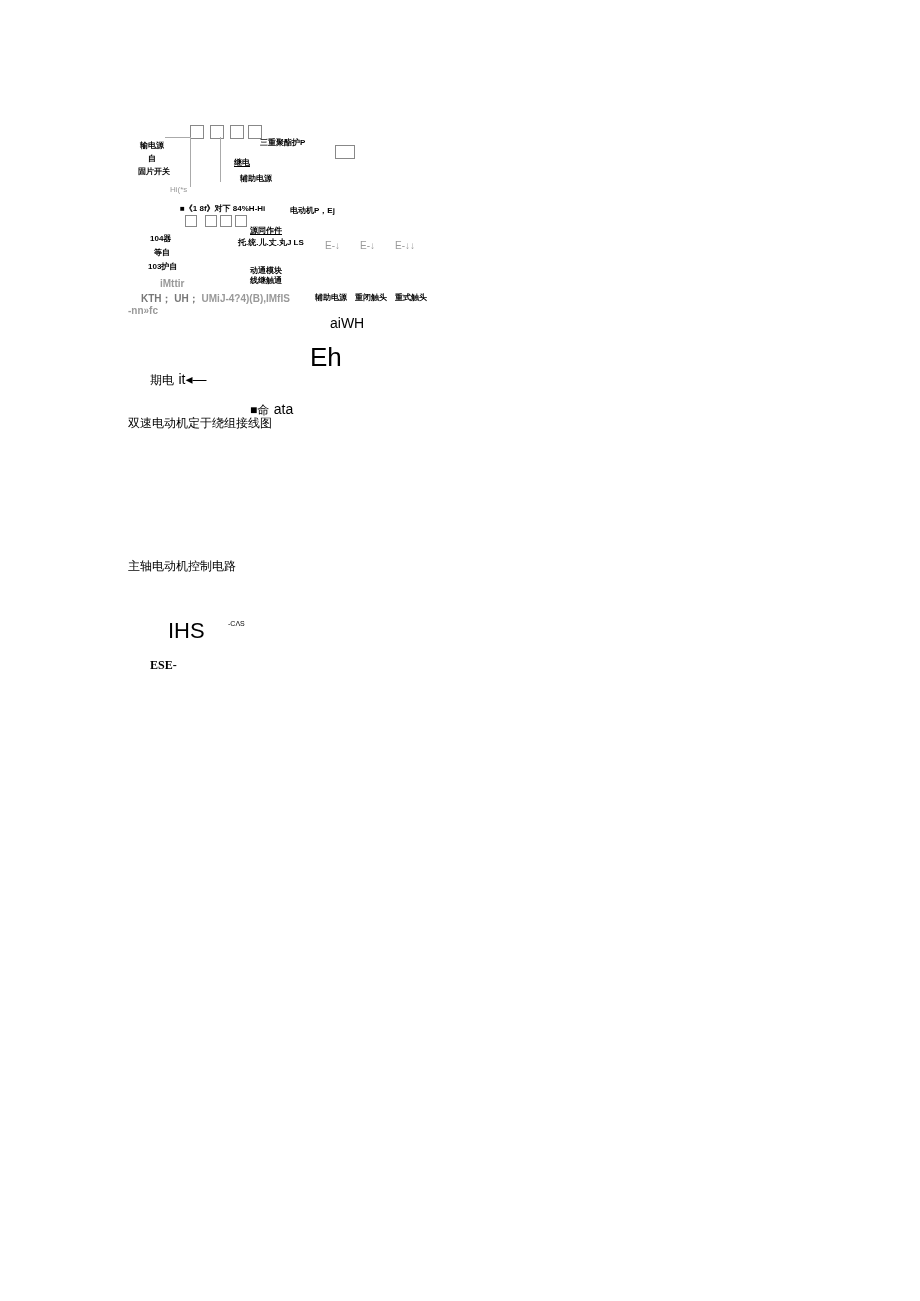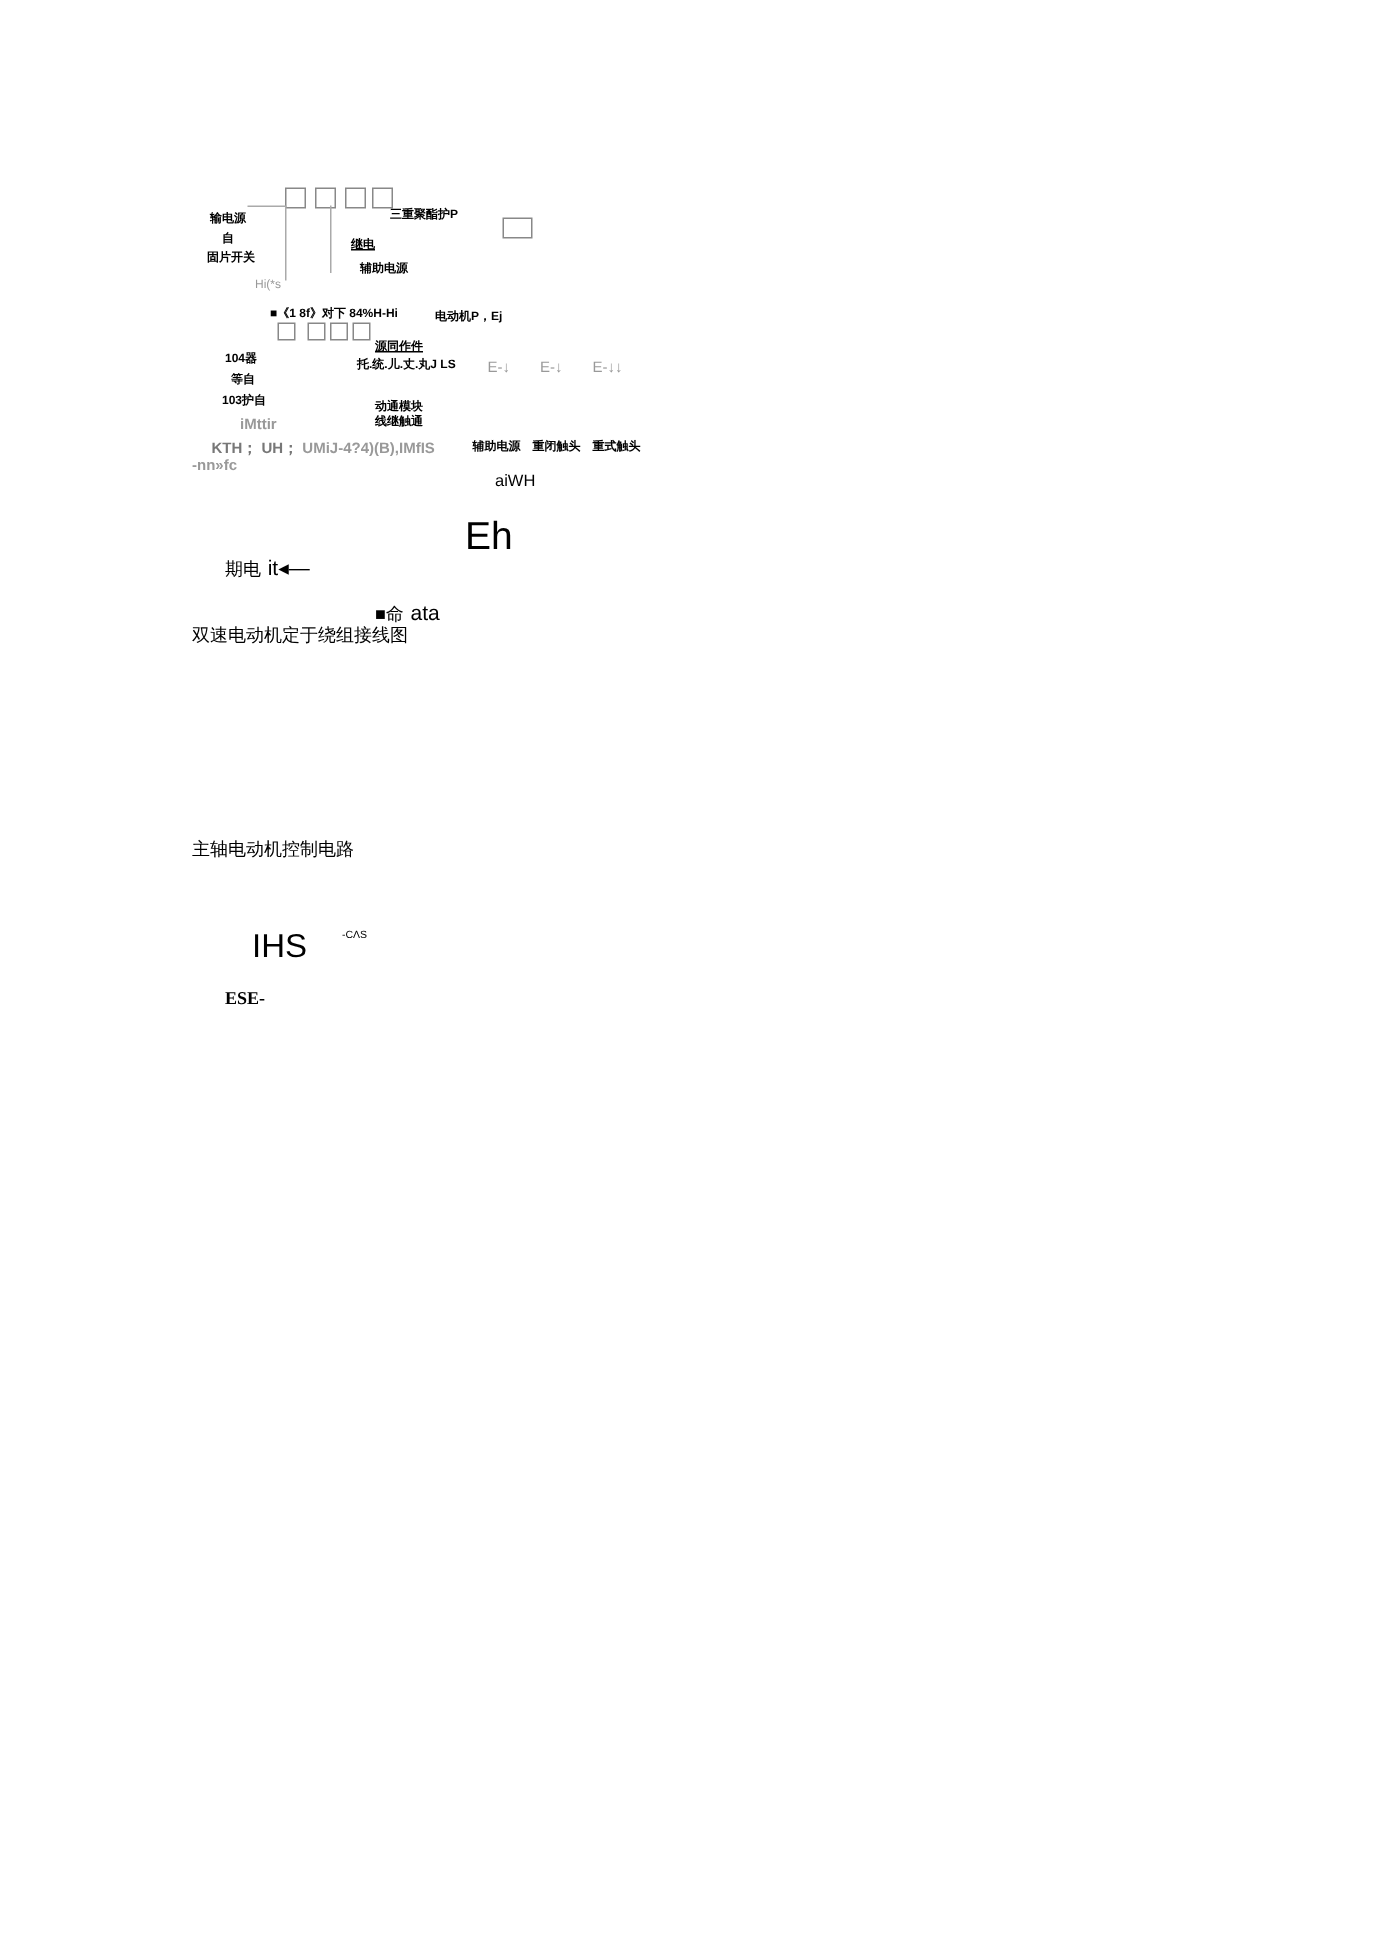--- a/index.html
+++ b/index.html
@@ -93,21 +93,21 @@
 <div class="text-block tiny gray bold" style="left:128px; top:292px;">
   <span style="color:#777;margin-left:13px;">KTH；  UH；</span>
   <span class="gray">UMiJ-4?4)(B),IMfIS</span>
 </div>
 <div class="text-block tiny gray bold" style="left:128px; top:305px;">-nn»fc</div>
 
 <div class="text-block xtiny bold" style="left:315px; top:292px;">辅助电源</div>
 <div class="text-block xtiny bold" style="left:355px; top:292px;">重闭触头</div>
 <div class="text-block xtiny bold" style="left:395px; top:292px;">重式触头</div>
 
-<div class="text-block med" style="left:330px; top:315px; font-size:11px;text-align:center;">aiWH</div>
+<div class="text-block med" style="left:330px; top:315px; font-size:14px;text-align:center;">aiWH</div>
 
 <div class="text-block big" style="left:310px; top:342px; font-family:Arial, sans-serif;">Eh</div>
 
 <div class="text-block" style="left:150px; top:370px;">
   <span class="small">期电</span>
   <span class="med" style="font-family:Arial;">it◂—</span>
 </div>
 
 <div class="text-block" style="left:250px; top:400px;">
   <span class="small">■命</span>

